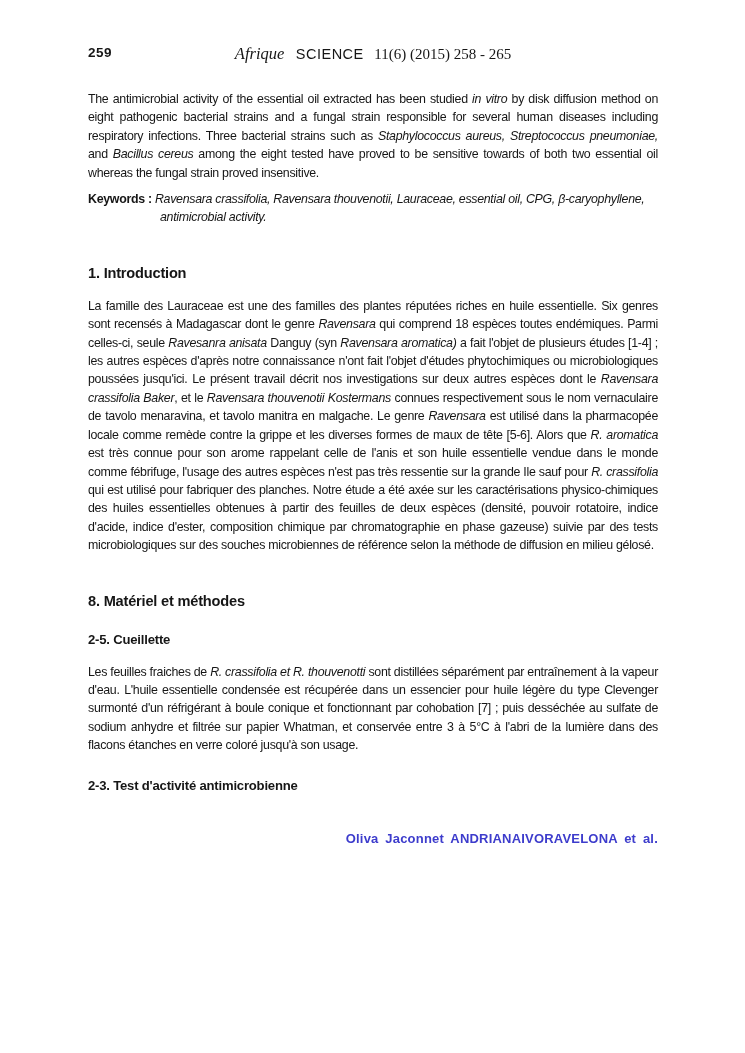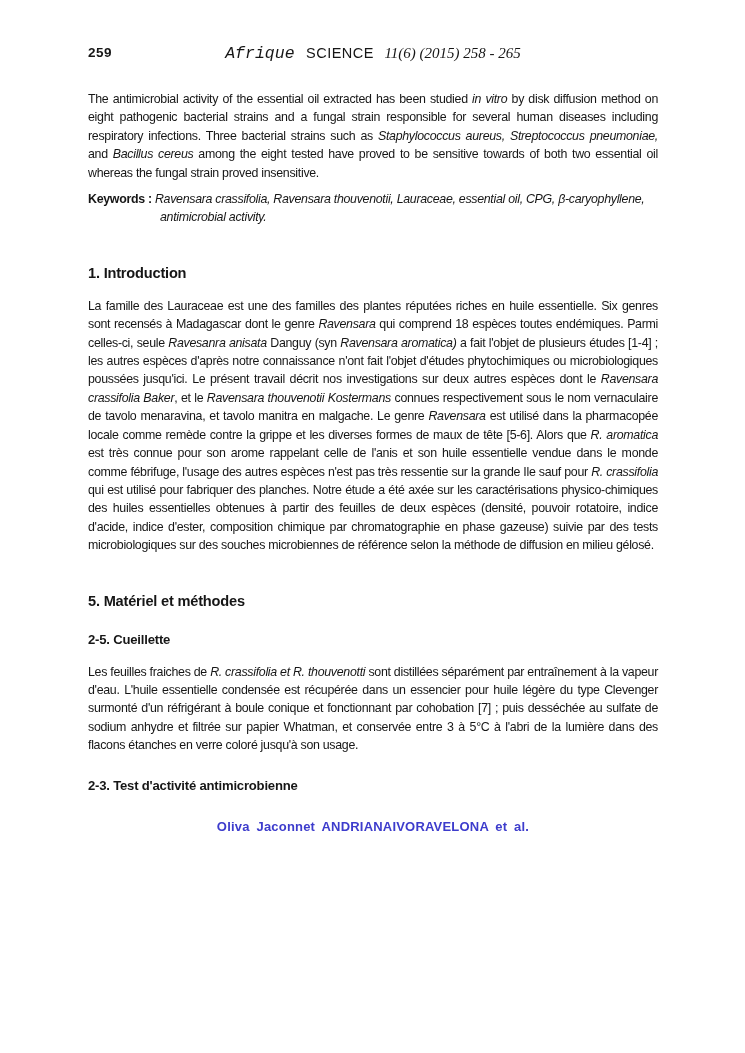--- a/index.html
+++ b/index.html
@@ -24,34 +24,33 @@
   .page-number {
     position: absolute;
     left: 0;
     top: 1px;
     font-size: 13.5px;
     font-weight: bold;
     letter-spacing: 0.5px;
   }
   .journal-title { white-space: nowrap; }
   .journal-name-italic {
-    font-family: Liberation Mono, monospace;
+    font-family: Liberation Serif, serif;
     font-style: italic;
     font-size: 16.5px;
     margin-right: 7px;
   }
   .journal-name-caps {
     font-family: "Liberation Sans", sans-serif;
     font-size: 14.5px;
     letter-spacing: 0.5px;
     margin-right: 6px;
   }
   .journal-issue {
     font-family: "Liberation Serif", serif;
-    font-style: italic;
     font-size: 15px;
   }
   .body-text {
     margin: 0;
     font-size: 12.4px;
     line-height: 18.4px;
     letter-spacing: -0.3px;
     text-align: justify;
   }
   .it { font-style: italic; }
@@ -70,22 +69,22 @@
     letter-spacing: -0.2px;
   }
   .subsection-heading {
     margin: 23px 0 0 0;
     font-size: 13.1px;
     font-weight: bold;
     letter-spacing: -0.2px;
   }
   .after-heading { margin-top: 16px; }
   .page-footer {
-    margin-top: 24px;
-    text-align: center;
+    margin-top: 36px;
+    text-align: right;
   }
   .footer-authors {
     font-size: 13px;
     font-weight: bold;
     letter-spacing: 0.2px;
     word-spacing: 3px;
   }
 </style>
 </head>
 <body>
@@ -103,21 +102,21 @@
 
   <main>
 
     <p class="body-text abstract-paragraph"><span>The antimicrobial activity of the essential oil extracted has been studied </span><span class="it">in vitro</span><span> by disk diffusion method on eight pathogenic bacterial strains and a fungal strain responsible for several human diseases including respiratory infections. Three bacterial strains such as </span><span class="it">Staphylococcus aureus, Streptococcus pneumoniae,</span><span> and </span><span class="it">Bacillus cereus</span><span> among the eight tested have proved to be sensitive towards of both two essential oil whereas the fungal strain proved insensitive.</span></p>
 
     <p class="body-text keywords-paragraph"><span class="bd">Keywords : </span><span class="it">Ravensara crassifolia, Ravensara thouvenotii, Lauraceae, essential oil, CPG, β-caryophyllene, antimicrobial activity.</span></p>
 
     <h2 class="section-heading">1. Introduction</h2>
     <p class="body-text after-heading"><span>La famille des Lauraceae est une des familles des plantes réputées riches en huile essentielle. Six genres sont recensés à Madagascar dont le genre </span><span class="it">Ravensara</span><span> qui comprend 18 espèces toutes endémiques.  Parmi celles-ci, seule </span><span class="it">Ravesanra anisata</span><span> Danguy (syn </span><span class="it">Ravensara aromatica)</span><span> a fait l'objet de plusieurs études [1-4] ; les autres espèces d'après notre connaissance n'ont fait l'objet d'études phytochimiques ou microbiologiques poussées jusqu'ici. Le présent travail décrit nos investigations sur deux autres espèces dont le </span><span class="it">Ravensara crassifolia Baker</span><span>, et le </span><span class="it">Ravensara thouvenotii Kostermans</span><span> connues respectivement sous le nom vernaculaire de tavolo menaravina, et tavolo manitra en malgache. Le genre </span><span class="it">Ravensara</span><span> est utilisé dans la pharmacopée locale comme remède contre la grippe et les diverses formes de maux de tête [5-6]. Alors que </span><span class="it">R. aromatica</span><span> est très connue pour son arome rappelant celle de l'anis et son huile essentielle vendue dans le monde comme fébrifuge, l'usage des autres espèces n'est pas très ressentie sur la grande Ile sauf pour </span><span class="it">R. crassifolia</span><span> qui est utilisé pour fabriquer des planches. Notre étude a été axée sur les caractérisations physico-chimiques des huiles essentielles obtenues à partir des feuilles de deux espèces (densité, pouvoir rotatoire, indice d'acide, indice d'ester, composition chimique par chromatographie en phase gazeuse) suivie par des tests microbiologiques sur des souches microbiennes de référence selon la méthode de diffusion en milieu gélosé.</span></p>
 
-    <h2 class="section-heading">5. Matériel et méthodes</h2>
+    <h2 class="section-heading">8. Matériel et méthodes</h2>
 
     <h3 class="subsection-heading">2-5. Cueillette</h3>
 
     <p class="body-text after-heading"><span>Les feuilles fraiches de </span><span class="it">R. crassifolia et R. thouvenotti</span><span> sont distillées séparément par entraînement à la vapeur d'eau. L'huile essentielle condensée est récupérée dans un essencier pour huile légère du type Clevenger surmonté d'un réfrigérant à boule conique et fonctionnant par cohobation [7] ; puis desséchée au sulfate de sodium anhydre et filtrée sur papier Whatman, et conservée entre 3 à 5°C à l'abri de la lumière dans des flacons étanches en verre coloré jusqu'à son usage.</span></p>
 
     <h3 class="subsection-heading">2-3. Test d'activité antimicrobienne</h3>
 
   </main>
 
   <footer class="page-footer">

